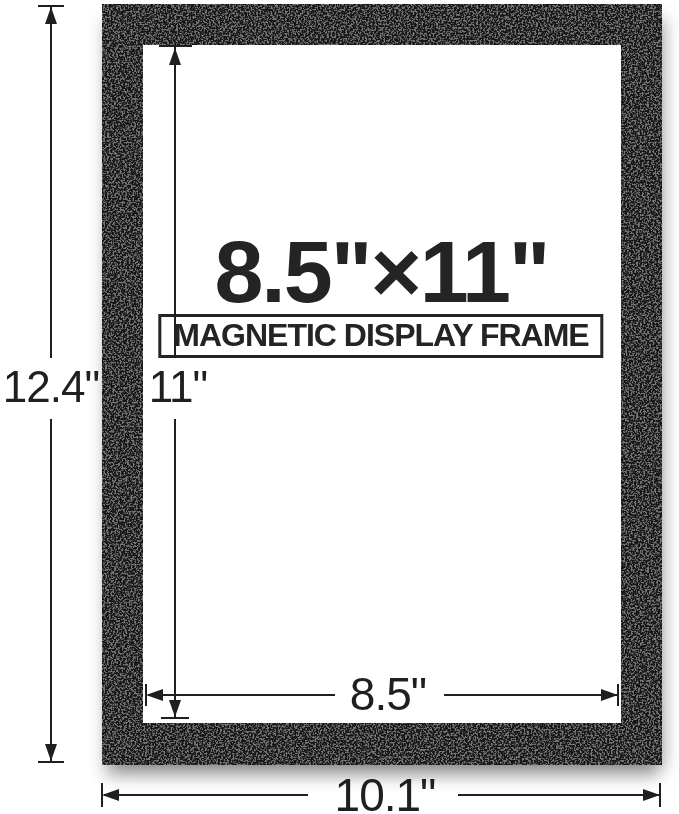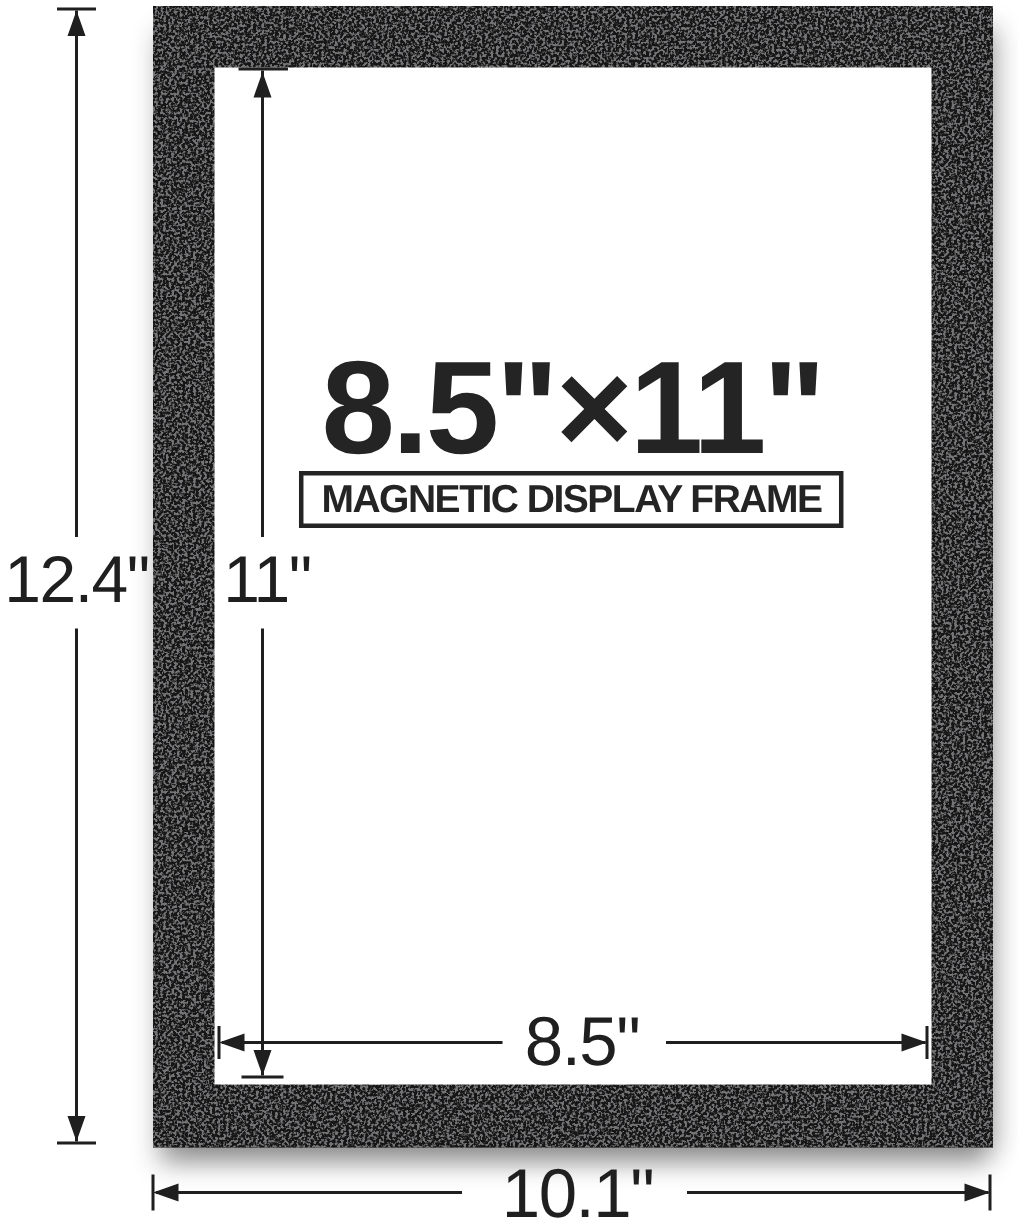--- a/index.html
+++ b/index.html
@@ -20,21 +20,21 @@
   }
   
   .size-title{
     position:absolute;left:143px;top:228px;width:477px;text-align:center;
     font-size:88px;font-weight:700;letter-spacing:-2px;line-height:1;color:#242424;
     white-space:nowrap;
   }
   .badge{
     position:absolute;left:381px;top:314px;transform:translateX(-50%);
     border:3px solid #242424;padding:1px 12px 2px;
-    font-size:26px;font-weight:700;letter-spacing:-1px;line-height:1.1;color:#242424;
+    font-size:32px;font-weight:700;letter-spacing:-1px;line-height:1.1;color:#242424;
     white-space:nowrap;background:#ffffff;
   }
   
   .dim-line,.dim-cap{position:absolute;background:#1f1f1f;}
   .arrow{position:absolute;width:0;height:0;}
   .arrow-up{border-left:6px solid transparent;border-right:6px solid transparent;border-bottom:17px solid #1f1f1f;}
   .arrow-down{border-left:6px solid transparent;border-right:6px solid transparent;border-top:17px solid #1f1f1f;}
   .arrow-left{border-top:6px solid transparent;border-bottom:6px solid transparent;border-right:17px solid #1f1f1f;}
   .arrow-right{border-top:6px solid transparent;border-bottom:6px solid transparent;border-left:17px solid #1f1f1f;}
   .dim-label{

